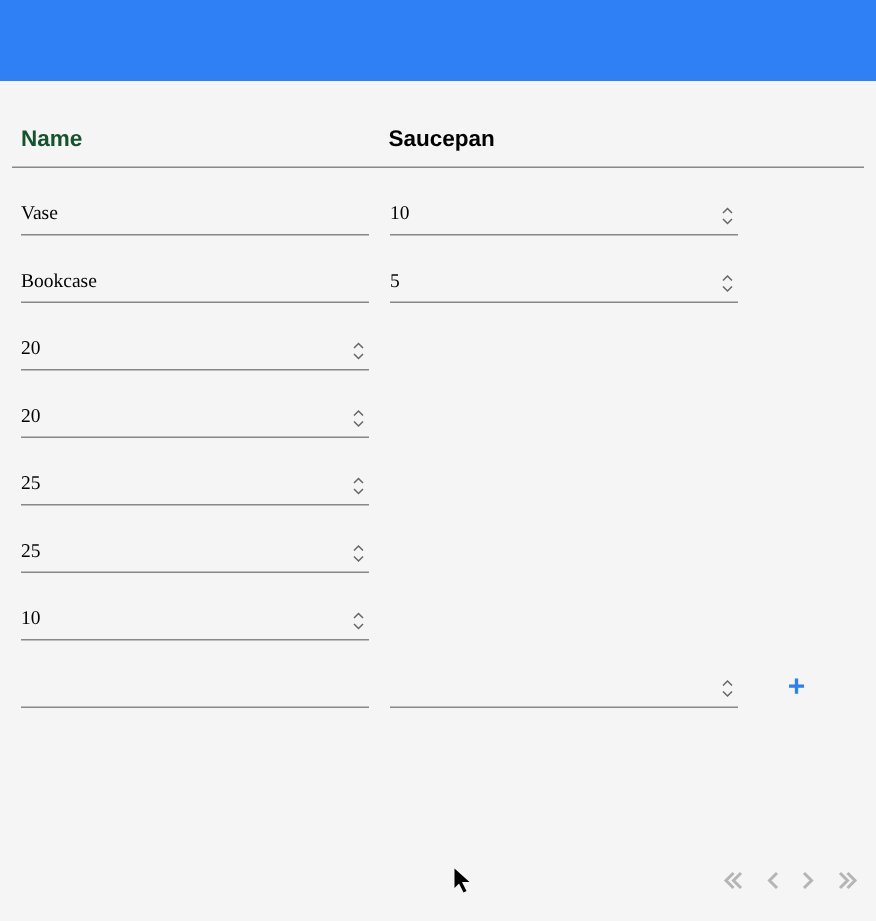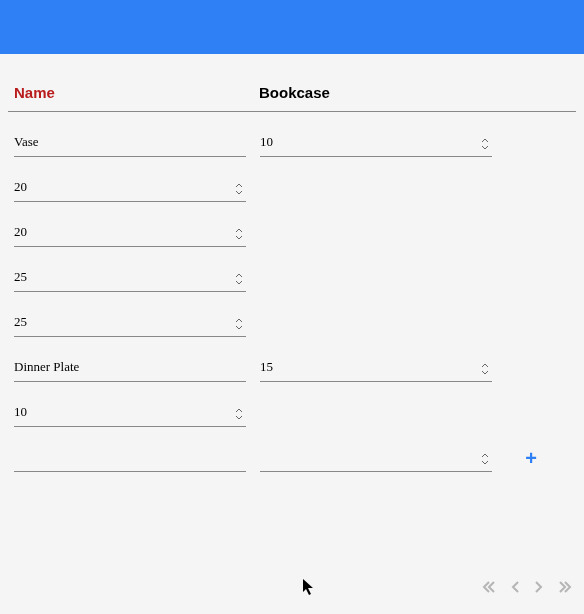--- a/index.html
+++ b/index.html
@@ -1,20 +1,20 @@
 <!DOCTYPE html>
 <html><head>
 <meta charset="utf-8">
 <style>
   * { box-sizing: border-box; margin: 0; padding: 0; }
   html, body { width: 584px; height: 614px; font-family: Arial, Helvetica, sans-serif; background: #f5f5f5; overflow: hidden; }
   .header-bar { width: 100%; height: 54px; background: #2f80f4; }
   .content { padding: 30px 8px 0 8px; }
   .table-header { display: flex; padding: 0 6px 10px 6px; border-bottom: 1px solid #888; }
-  .col-name-h { width: 245px; font-weight: bold; font-size: 15px; color: #b91c1c; }
+  .col-name-h { width: 245px; font-weight: bold; font-size: 15px; color: #14532d; }
   .col-qty-h  { width: 245px; font-weight: bold; font-size: 15px; color: #000; }
   .row { display: flex; align-items: flex-end; padding: 18px 6px 0 6px; gap: 14px; }
   .field-wrap { width: 232px; position: relative; }
   .field-wrap.qty { width: 232px; }
   .text-input, .num-input {
     width: 100%;
     border: none;
     border-bottom: 1px solid #888;
     background: transparent;
     font-size: 13px;
@@ -45,27 +45,36 @@
 </style>
 </head>
 <body>
 
 <div class="header-bar"></div>
 
 <div class="content">
 
   <div class="table-header">
     <div class="col-name-h">Name</div>
-    <div class="col-qty-h">Bookcase</div>
+    <div class="col-qty-h">Saucepan</div>
   </div>
 
   <div id="rows">
       <div class="row">
         <div class="field-wrap"><input class="text-input" value="Vase" style=""></div>
         <div class="field-wrap qty"><input class="num-input" value="10" style=""><span class="stepper">
+            <svg width="8" height="12" viewBox="0 0 8 12">
+              <path d="M1 4 L4 1 L7 4" stroke="#666" stroke-width="1" fill="none"></path>
+              <path d="M1 8 L4 11 L7 8" stroke="#666" stroke-width="1" fill="none"></path>
+            </svg>
+          </span></div>
+      </div>
+      <div class="row">
+        <div class="field-wrap"><input class="text-input" value="Bookcase" style=""></div>
+        <div class="field-wrap qty"><input class="num-input" value="5" style=""><span class="stepper">
             <svg width="8" height="12" viewBox="0 0 8 12">
               <path d="M1 4 L4 1 L7 4" stroke="#666" stroke-width="1" fill="none"></path>
               <path d="M1 8 L4 11 L7 8" stroke="#666" stroke-width="1" fill="none"></path>
             </svg>
           </span></div>
       </div>
       <div class="row">
         <div class="field-wrap qty"><input class="num-input" value="20" style=""><span class="stepper">
             <svg width="8" height="12" viewBox="0 0 8 12">
               <path d="M1 4 L4 1 L7 4" stroke="#666" stroke-width="1" fill="none"></path>
@@ -84,29 +93,20 @@
       <div class="row">
         <div class="field-wrap qty"><input class="num-input" value="25" style=""><span class="stepper">
             <svg width="8" height="12" viewBox="0 0 8 12">
               <path d="M1 4 L4 1 L7 4" stroke="#666" stroke-width="1" fill="none"></path>
               <path d="M1 8 L4 11 L7 8" stroke="#666" stroke-width="1" fill="none"></path>
             </svg>
           </span></div>
       </div>
       <div class="row">
         <div class="field-wrap qty"><input class="num-input" value="25" style=""><span class="stepper">
-            <svg width="8" height="12" viewBox="0 0 8 12">
-              <path d="M1 4 L4 1 L7 4" stroke="#666" stroke-width="1" fill="none"></path>
-              <path d="M1 8 L4 11 L7 8" stroke="#666" stroke-width="1" fill="none"></path>
-            </svg>
-          </span></div>
-      </div>
-      <div class="row">
-        <div class="field-wrap"><input class="text-input" value="Dinner Plate" style=""></div>
-        <div class="field-wrap qty"><input class="num-input" value="15" style=""><span class="stepper">
             <svg width="8" height="12" viewBox="0 0 8 12">
               <path d="M1 4 L4 1 L7 4" stroke="#666" stroke-width="1" fill="none"></path>
               <path d="M1 8 L4 11 L7 8" stroke="#666" stroke-width="1" fill="none"></path>
             </svg>
           </span></div>
       </div>
       <div class="row">
         <div class="field-wrap qty"><input class="num-input" value="10" style=""><span class="stepper">
             <svg width="8" height="12" viewBox="0 0 8 12">
               <path d="M1 4 L4 1 L7 4" stroke="#666" stroke-width="1" fill="none"></path>

